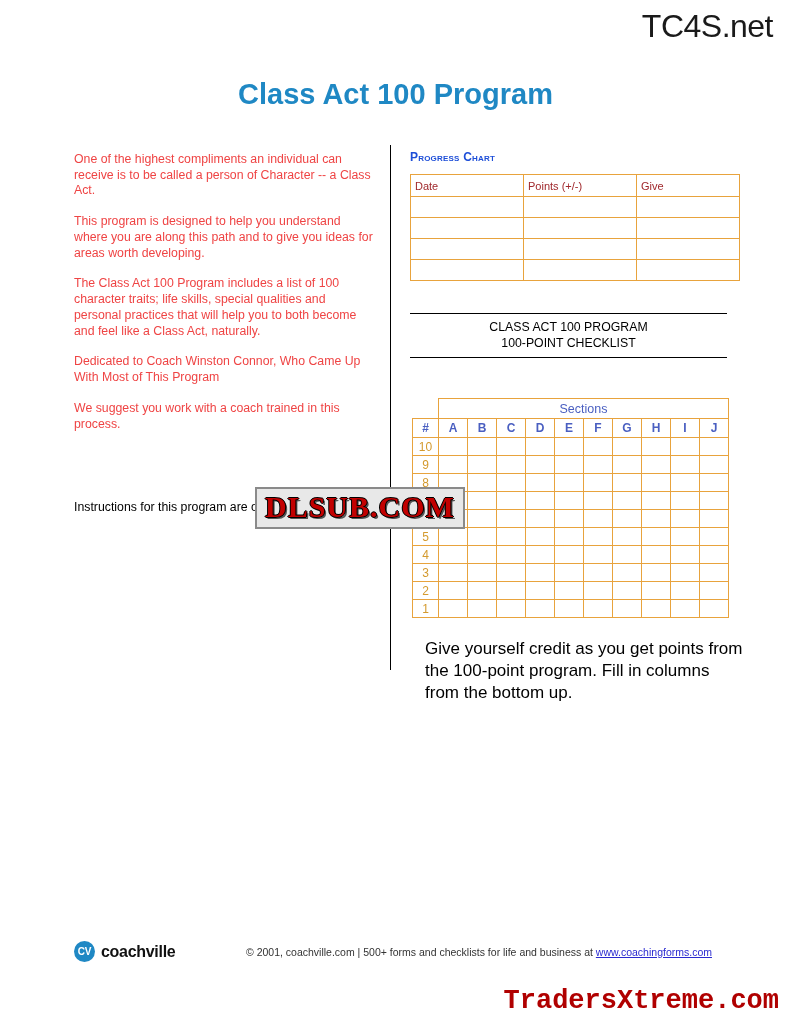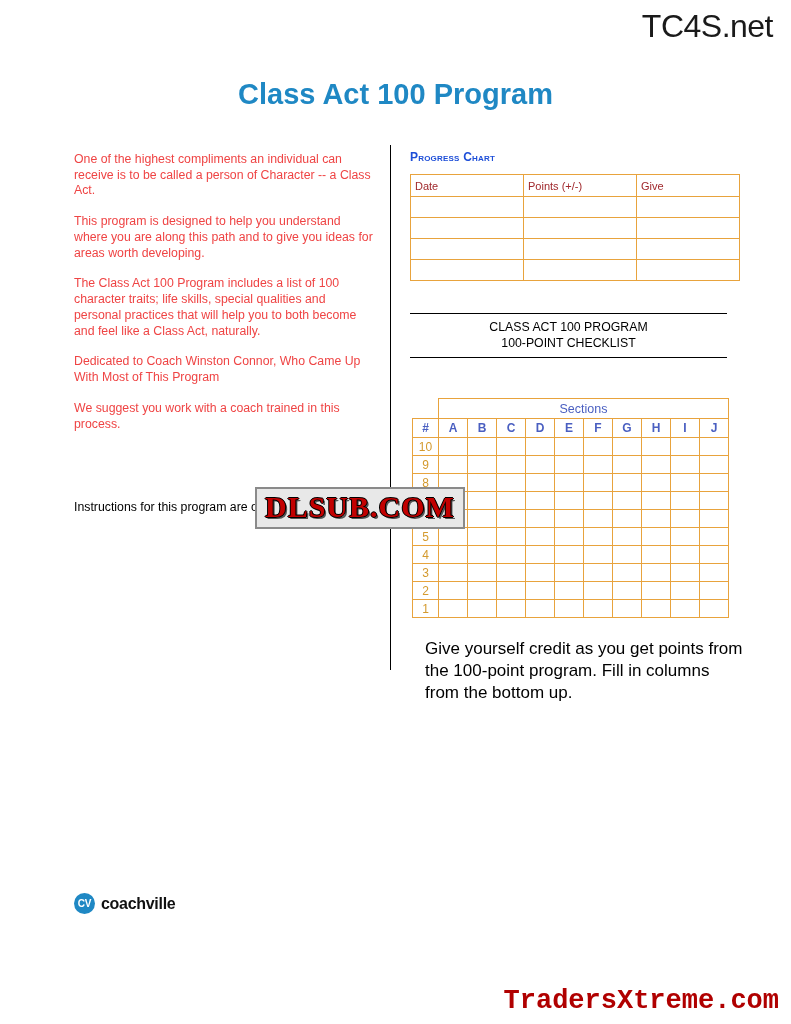--- a/index.html
+++ b/index.html
@@ -211,21 +211,21 @@
     font-size: 17px;
     color: #000;
     line-height: 1.3;
     margin-left: 13px;
   }
 
   
   .footer {
     position: absolute;
     left: 0;
-    top: 888px;
+    top: 936px;
     width: 780px;
     height: 40px;
   }
   .cv-badge {
     position: absolute;
     left: 74px;
     top: 5px;
     width: 21px;
     height: 21px;
     border-radius: 50%;
@@ -493,17 +493,20 @@
       </table>
   </div>
 
   <div class="credit-note">Give yourself credit as you get points from the 100-point program.  Fill in columns from the bottom up.</div>
 
   <div class="wm-center">DLSUB.COM</div>
 
   <div class="footer">
     <div class="cv-badge">CV</div>
     <div class="cv-word">coachville</div>
+    <div class="copyright">
+      <span>© 2001, coachville.com | 500+ forms and checklists for life and business at </span><a href="#">www.coachingforms.com</a>
+    </div>
   </div>
 
   <div class="wm-bottom">TradersXtreme.com</div>
 
 </div>
 
 </body></html>

